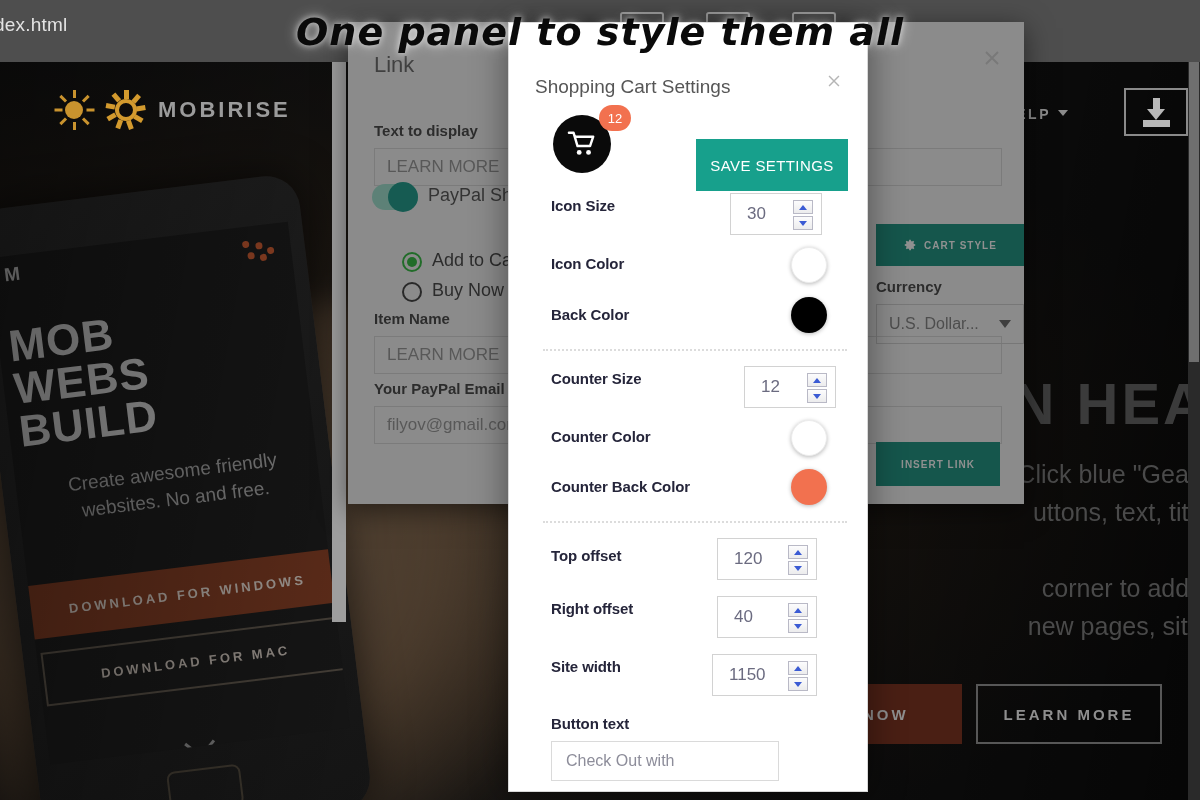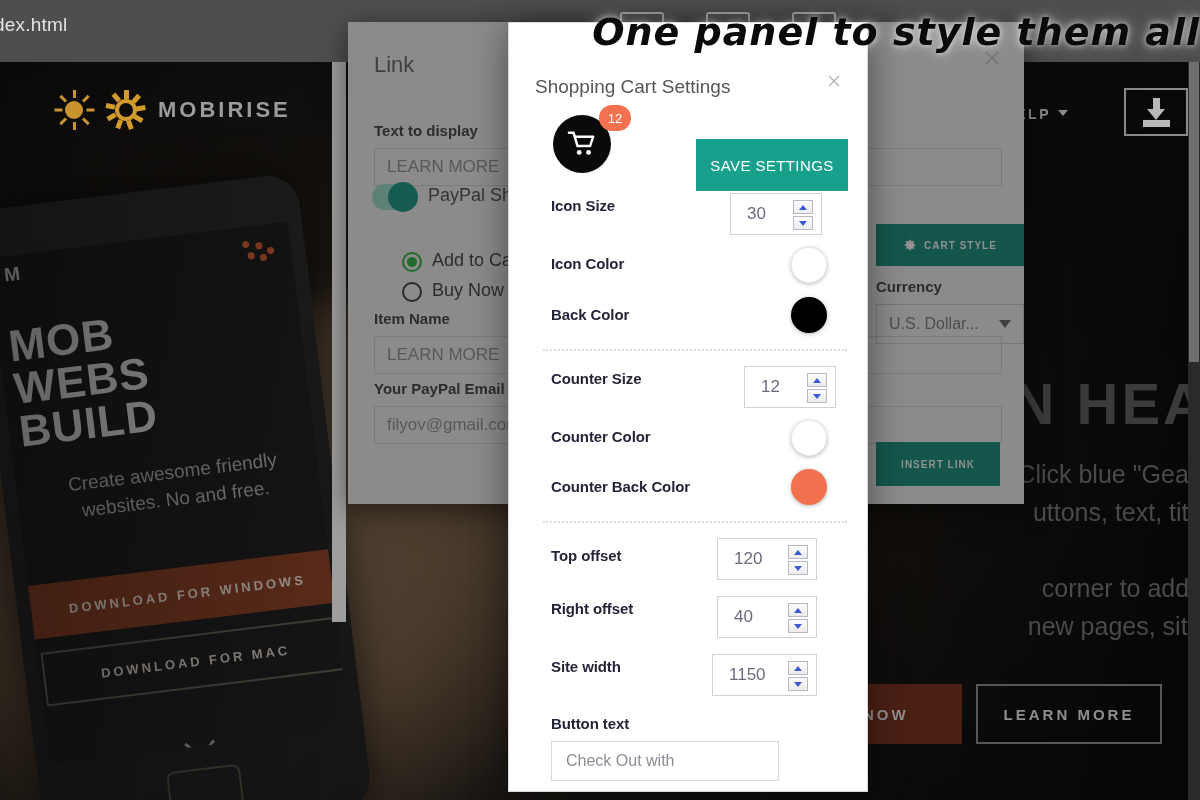--- a/index.html
+++ b/index.html
@@ -237,21 +237,21 @@
     border-top: 2px dotted #dcdcdc;
   }
 
   .text-input {
     position: absolute; height: 40px; border: 1px solid #dadada; background: #fff;
     display: flex; align-items: center; padding: 4px 14px; font-size: 16px; color: #8d8d9a;
   }
 
   
   .caption {
-    position: absolute; left: 0; top: 10px; width: 1200px; text-align: right;
+    position: absolute; left: 0; top: 10px; width: 1200px; text-align: center;
     font-family: "DejaVu Sans", sans-serif; font-weight: 700; font-style: italic;
     font-size: 38px; color: #0a0a0a; letter-spacing: 1px;
     text-shadow: 0 0 6px rgba(255,255,255,.65), 0 0 14px rgba(255,255,255,.5);
     z-index: 50; pointer-events: none;
   }
 </style>
 </head>
 <body>
 
 <div id="app-bg">

